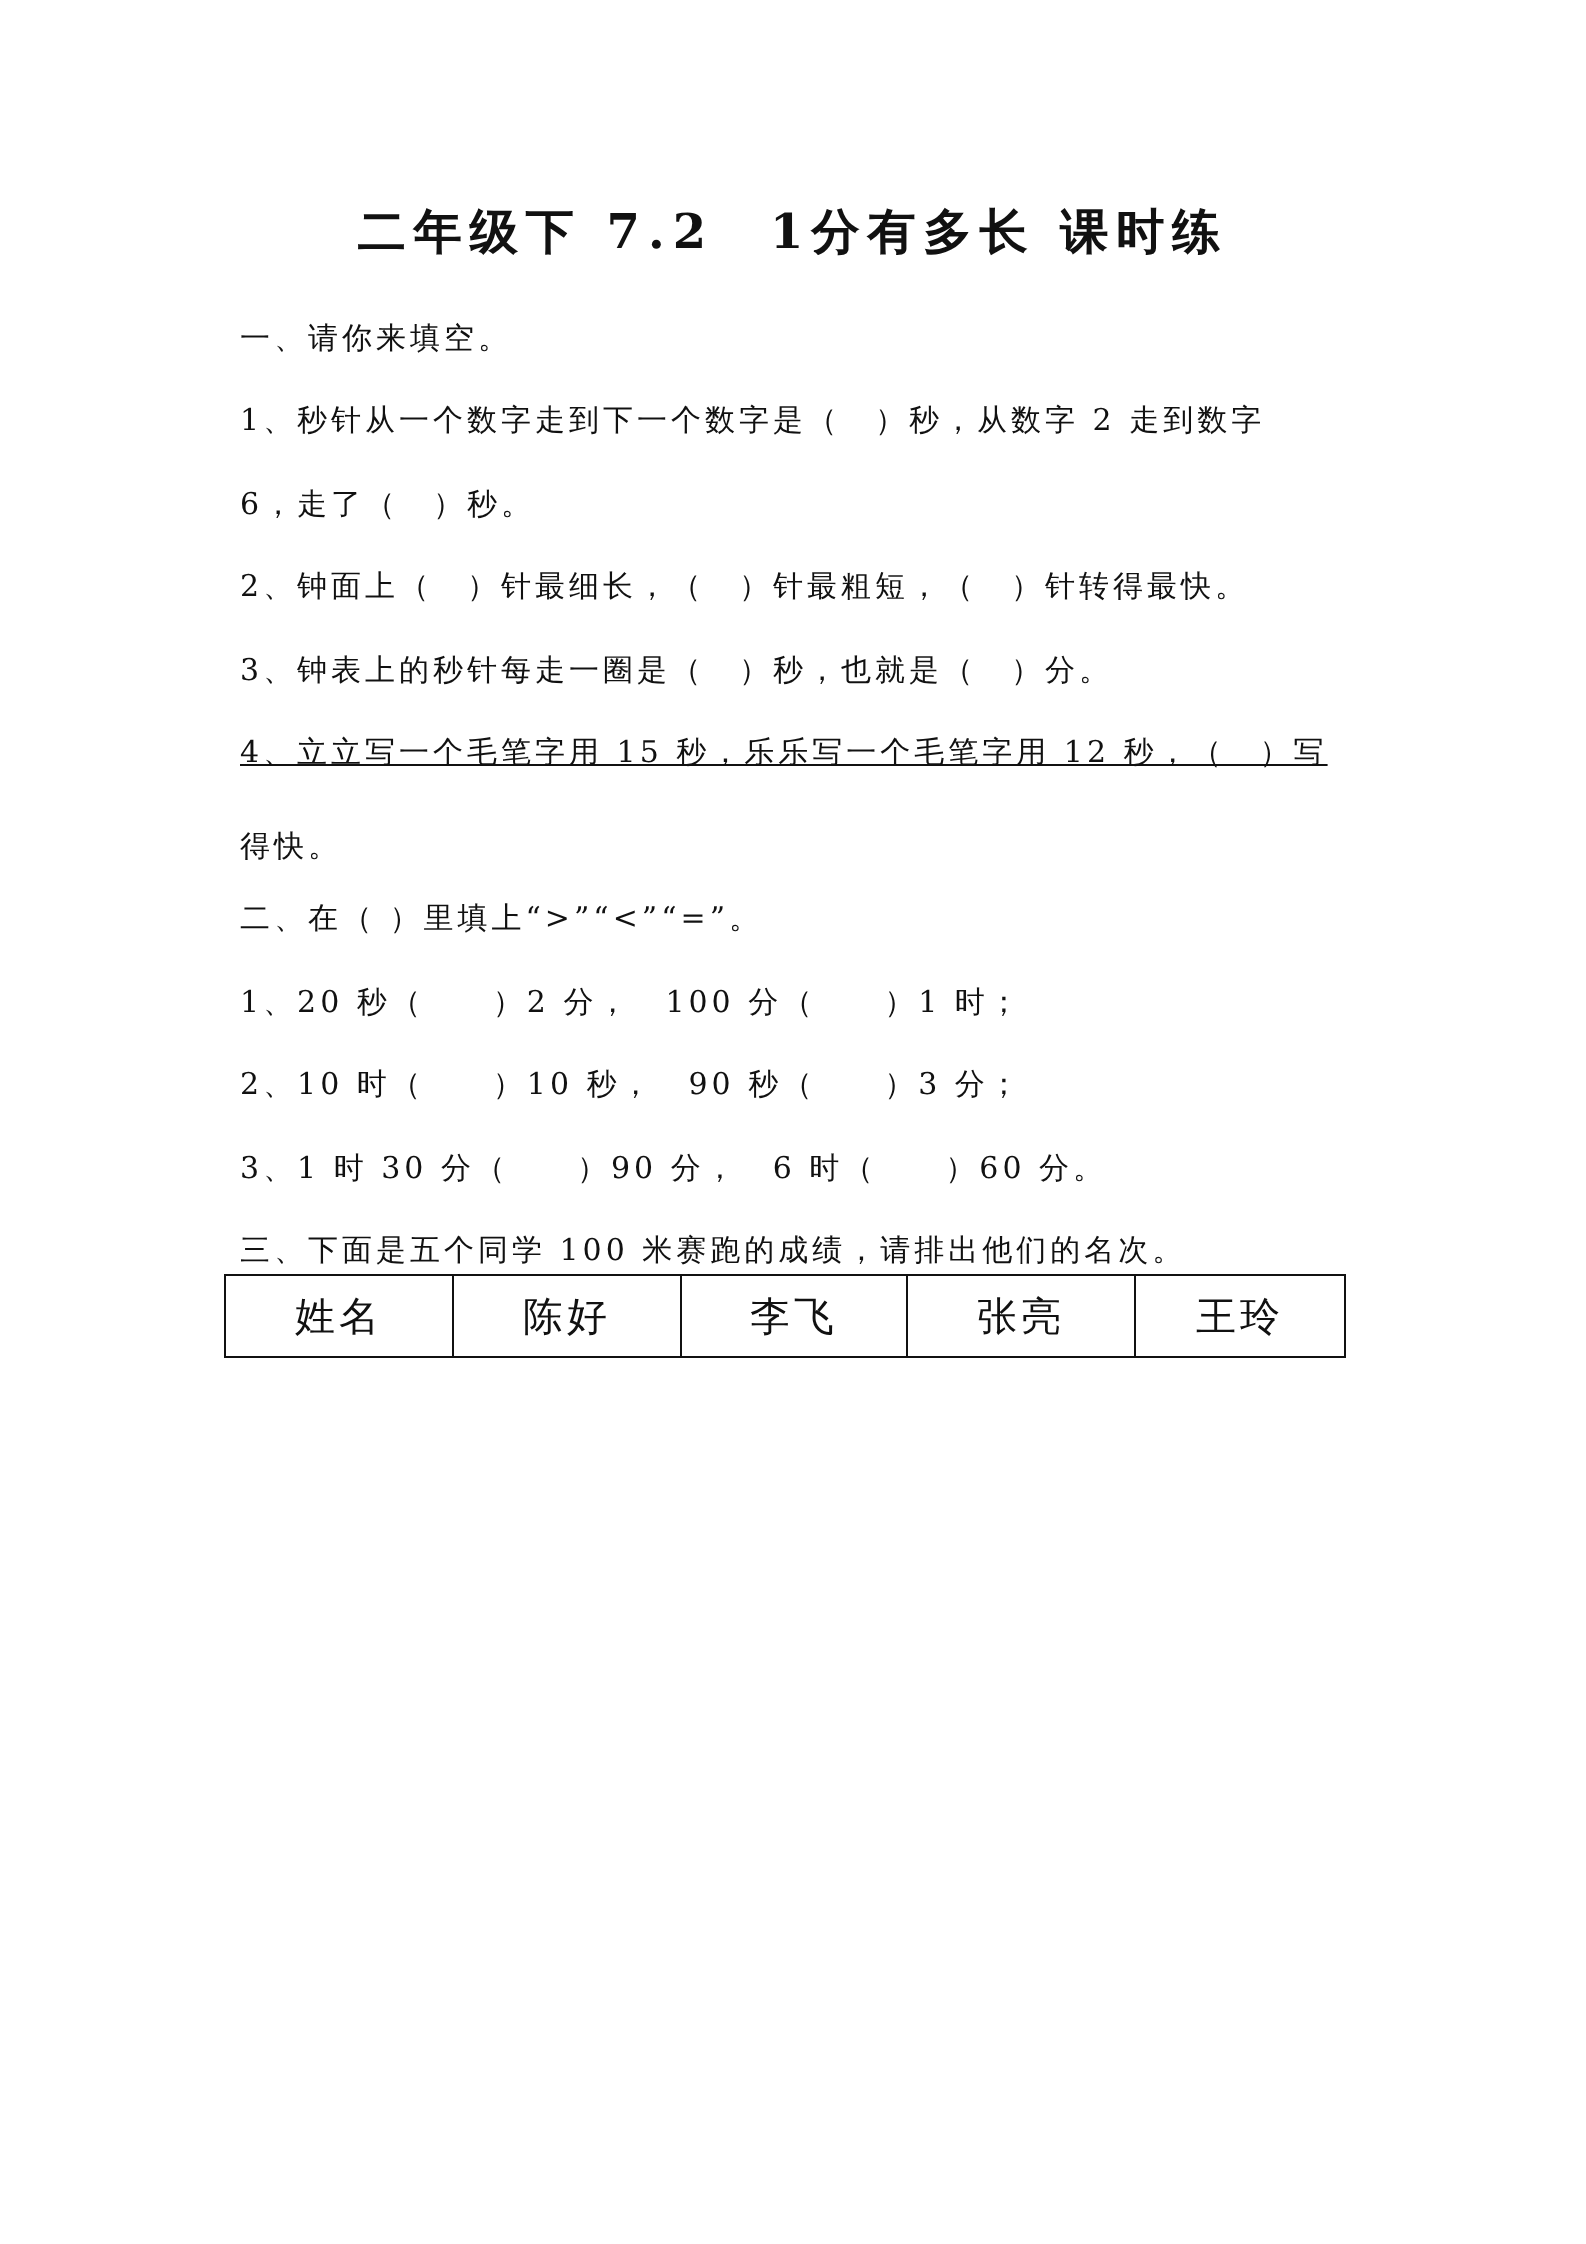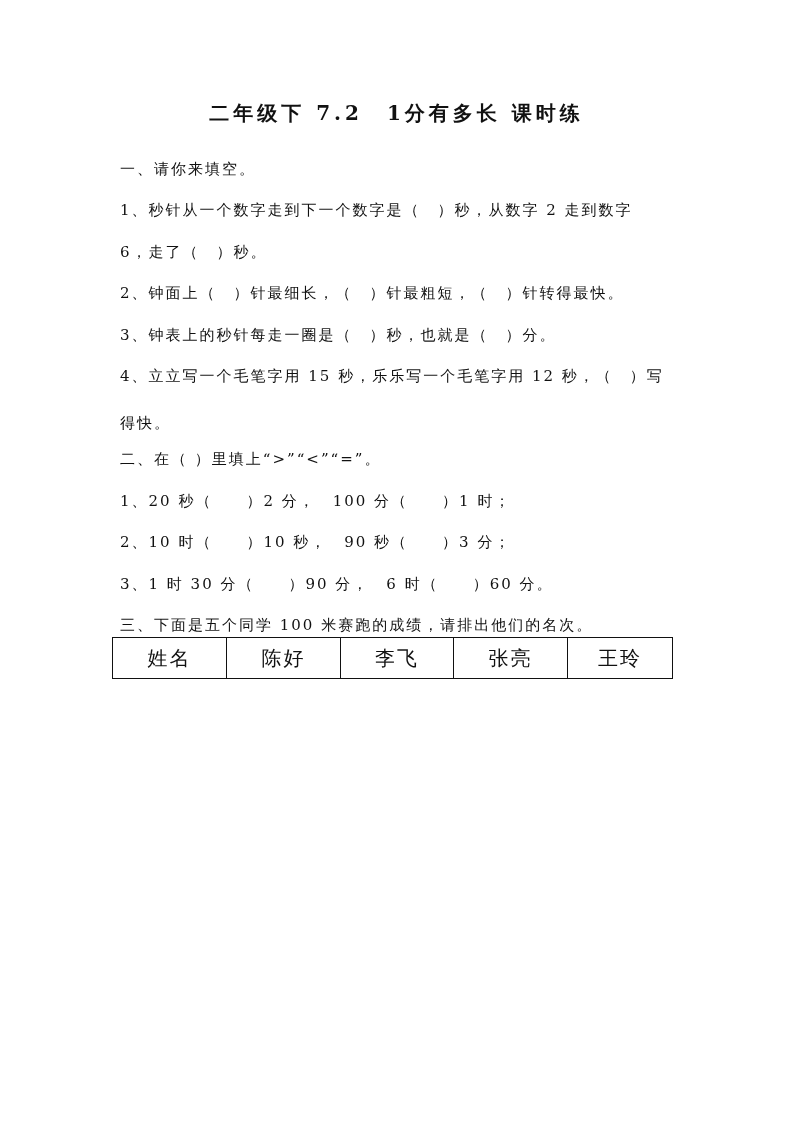--- a/index.html
+++ b/index.html
@@ -1,37 +1,37 @@
 <!DOCTYPE html>
 <html><head>
 <meta charset="utf-8">
 <style>
   html, body { margin: 0; padding: 0; background: #ffffff; }
   body { width: 793px; height: 1122px; position: relative; overflow: hidden;
          font-family: "DejaVu Serif", "Liberation Serif", serif; color: #111; }
   .title { position: absolute; left: 0; width: 793px; top: 100px; text-align: center;
-           font-size: 20px; font-weight: bold; letter-spacing: 4px; }
+           font-size: 24px; font-weight: bold; letter-spacing: 4px; }
   .line { position: absolute; left: 120px; font-size: 15px; letter-spacing: 2px; white-space: nowrap; margin-top: 12px; }
   .line.head { left: 120px; }
   table.scores { position: absolute; left: 112px; top: 637px; border-collapse: collapse; }
   table.scores td { border: 1.5px solid #111; height: 40px; text-align: center;
                     font-size: 20px; letter-spacing: 2px; padding: 0; }
   .c0 { width: 113px; } .c1 { width: 113px; font-family: Liberation Mono, monospace; } .c2 { width: 112px; } .c3 { width: 113px; font-family: Liberation Serif, serif; } .c4 { width: 104px; }
 </style>
 </head>
 <body>
 
 <div class="title">二年级下 7.2　1分有多长 课时练</div>
 
 <div class="line head" style="top:148px;">一、请你来填空。</div>
 <div class="line" style="top:189px;">1、秒针从一个数字走到下一个数字是（　）秒，从数字 2 走到数字</div>
 <div class="line" style="top:231px;">6，走了（　）秒。</div>
 <div class="line" style="top:272px;">2、钟面上（　）针最细长，（　）针最粗短，（　）针转得最快。</div>
 <div class="line" style="top:314px;">3、钟表上的秒针每走一圈是（　）秒，也就是（　）分。</div>
-<div class="line" style="top:355px;">4、立立写一个毛笔字用 15 秒，乐乐写一个毛笔字用 12 秒，（　）写</div>
+<div class="line" style="top:355px;text-decoration:underline;">4、立立写一个毛笔字用 15 秒，乐乐写一个毛笔字用 12 秒，（　）写</div>
 <div class="line" style="top:402px;text-align:right;">得快。</div>
 
 <div class="line head" style="top:438px;">二、在（ ）里填上“&gt;”“&lt;”“=”。</div>
 <div class="line" style="top:480px;text-align:right;">1、20 秒（　　）2 分，　100 分（　　）1 时；</div>
 <div class="line" style="top:521px;">2、10 时（　　）10 秒，　90 秒（　　）3 分；</div>
 <div class="line" style="top:563px;">3、1 时 30 分（　　）90 分，　6 时（　　）60 分。</div>
 
 <div class="line head" style="top:604px;">三、下面是五个同学 100 米赛跑的成绩，请排出他们的名次。</div>
 
 <table class="scores">

